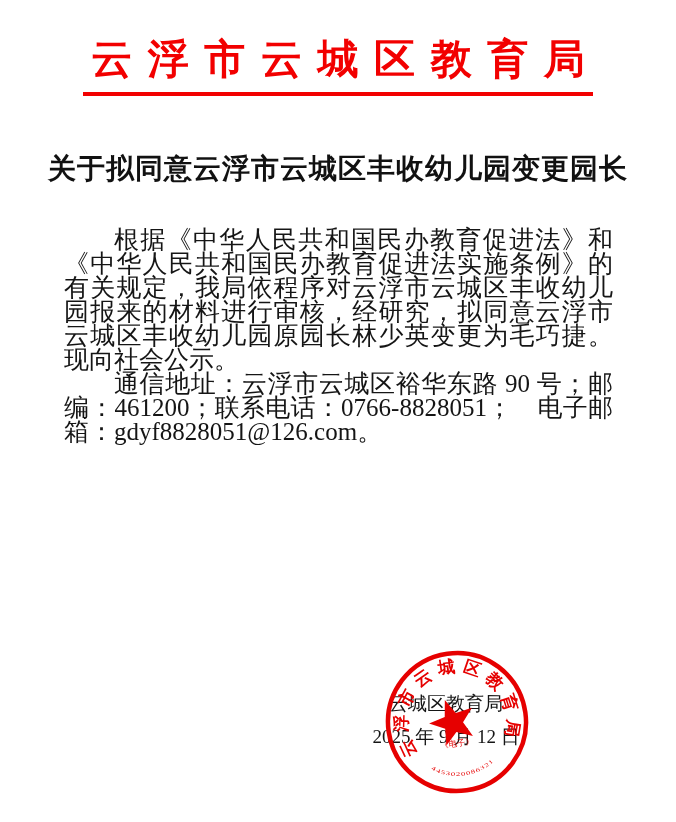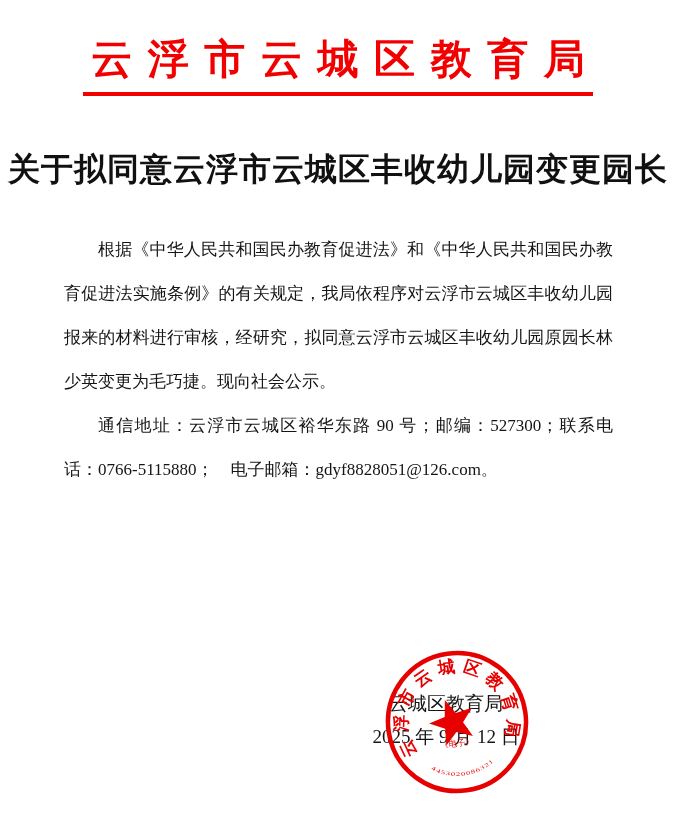--- a/index.html
+++ b/index.html
@@ -27,32 +27,32 @@
   .red-rule {
     width: 510px; height: 4px;
     background: #f20000;
     margin: 9px auto 0 auto;
   }
 
   
   .doc-title {
     margin-top: 50px;
     text-align: center;
-    font-size: 32px;
+    font-size: 28px;
     font-weight: bold;
     line-height: 46px;
     letter-spacing: 1px;
     color: #111111;
   }
 
   
   .body-text {
     margin: 36px 63px 0 64px;
-    font-size: 17px;
-    line-height: 44px;
+    font-size: 25px;
+    line-height: 24px;
     text-align: justify;
     color: #151515;
   }
   .body-text p { text-indent: 2em; }
 
   
   .signature {
     position: absolute;
     left: 325px; top: 651px;
     width: 242px;
@@ -85,21 +85,21 @@
     <div class="letterhead">云浮市云城区教育局</div>
     <div class="red-rule"></div>
   </header>
 
   <h1 class="doc-title">
     <span>关于拟同意云浮市云城区丰收幼儿园变更园长</span><br>
   </h1>
 
   <main class="body-text">
     <p>根据《中华人民共和国民办教育促进法》和《中华人民共和国民办教育促进法实施条例》的有关规定，我局依程序对云浮市云城区丰收幼儿园报来的材料进行审核，经研究，拟同意云浮市云城区丰收幼儿园原园长林少英变更为毛巧捷。现向社会公示。</p>
-    <p>通信地址：云浮市云城区裕华东路 90 号；邮编：527300；联系电话：0766-5115880；　电子邮箱：gdyf8828051@126.com。</p>
+    <p>通信地址：云浮市云城区裕华东路 90 号；邮编：461200；联系电话：0766-8828051；　电子邮箱：gdyf8828051@126.com。</p>
   </main>
 
   <div class="signature">
     <div>云城区教育局</div>
     <div>2025 年 9 月 12 日</div>
   </div>
 
   <svg class="seal" viewBox="0 0 178 165" xmlns="http://www.w3.org/2000/svg">
     <g transform="rotate(-8 87 78)">
       <circle cx="87" cy="78" r="69" fill="none" stroke="#e60000" stroke-width="4.5"></circle>

